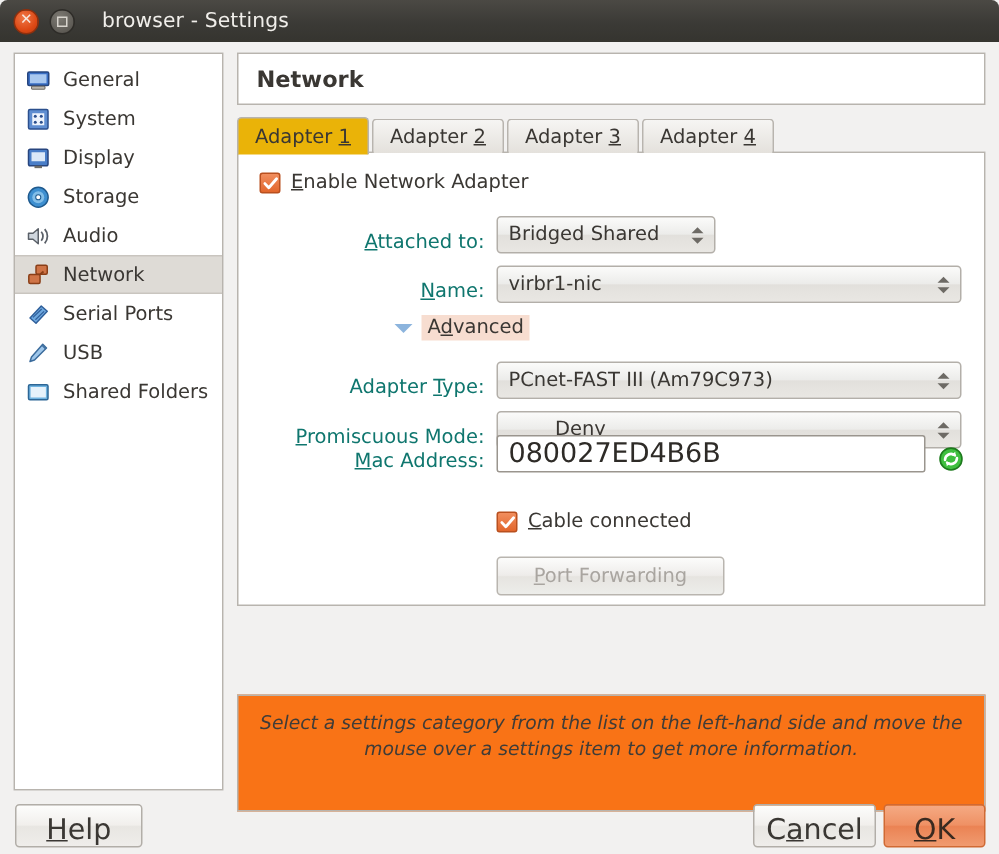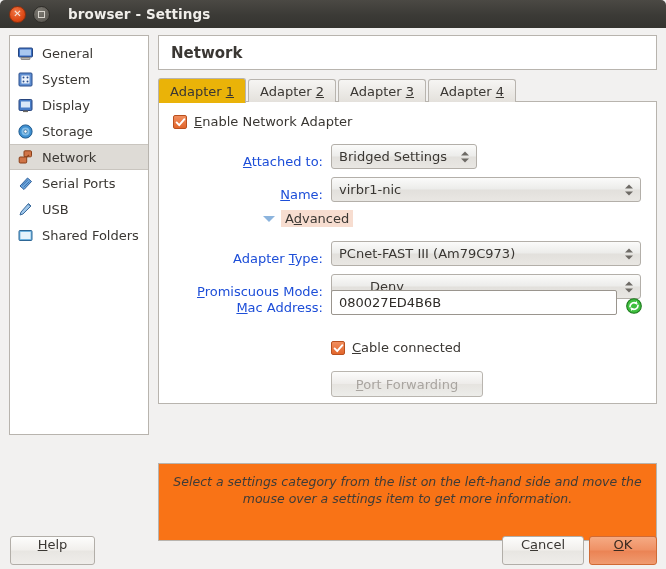--- a/index.html
+++ b/index.html
@@ -50,39 +50,39 @@
     margin-top: -1px;
   }
   .win-glyph-sq {
     width: 7px; height: 7px;
     border: 1.6px solid #d8d4cd;
     box-sizing: border-box;
   }
   .title-text {
     color: #f0eeea;
     font-size: 13.5px;
-    font-weight: bold;
+    font-weight: normal;
     margin-left: 18px;
     letter-spacing: .1px;
     white-space: nowrap;
   }
 
   
   .dialog-body {
     position: absolute;
     left: 0; top: 28px;
     width: 666px; height: 541px;
     background: #f2f1f0;
   }
 
   
   .sidebar {
     position: absolute;
     left: 9px; top: 7px;
-    width: 140px; height: 400px;
+    width: 140px; height: 492px;
     background: #ffffff;
     border: 1px solid #b8b4ae;
     box-sizing: border-box;
     overflow: hidden;
   }
   .side-item {
     display: flex; align-items: center;
     height: 26px;
     padding-left: 7px;
     box-sizing: border-box;
@@ -165,21 +165,21 @@
     display: flex;
     align-items: flex-end;
     left: 0;
     width: 100%;
     box-sizing: border-box;
   }
   .lbl {
     width: 172px;
     text-align: right;
     font-size: 13px;
-    color: #1d4ed8;
+    color: #0f766e;
     padding-right: 8px;
     box-sizing: border-box;
     white-space: nowrap;
     flex: none;
   }
 
   
   .chk {
     width: 14px; height: 14px;
     border-radius: 2px;
@@ -228,21 +228,21 @@
 
   
   .entry {
     height: 25px;
     background: #ffffff;
     border: 1px solid #9a958e;
     border-radius: 2px;
     box-sizing: border-box;
     display: flex; align-items: center;
     padding-left: 7px;
-    font-size: 13px;
+    font-size: 18px;
     color: #2e2b27;
   }
 
   
   .adv-wrap { display: flex; align-items: center; }
   .adv-tri {
     width: 0; height: 0;
     border-left: 6px solid transparent;
     border-right: 6px solid transparent;
     border-top: 6px solid #8cb4dd;
@@ -291,22 +291,22 @@
 
   
   .btnbar { position: absolute; left: 0; top: 505px; width: 666px; height: 36px; }
   .btn {
     position: absolute;
     height: 29px;
     border-radius: 3px;
     border: 1px solid #b2aea8;
     background: linear-gradient(to bottom, #fdfdfc 0%, #f1efec 48%, #e8e6e2 52%, #efedea 100%);
     box-sizing: border-box;
-    display: flex; align-items: flex-start; justify-content: center;
-    font-size: 13px;
+    display: flex; align-items: flex-end; justify-content: center;
+    font-size: 19px;
     color: #3a3733;
   }
   .btn.help { left: 10px; top: 3px; width: 85px; }
   .btn.cancel { right: 82px; top: 3px; width: 82px; }
   .btn.ok {
     right: 9px; top: 3px; width: 68px;
     background: linear-gradient(to bottom, #f5aa83 0%, #ef9165 48%, #eb8354 52%, #f09b70 100%);
     border: 1px solid #d06a34;
     color: #3a2a20;
   }
@@ -370,20 +370,30 @@
         <span class="side-icon">
           <svg width="17" height="17" viewBox="0 0 17 17">
             <circle cx="8.5" cy="8.5" r="6.6" fill="#3e8fd0" stroke="#1f5a8e" stroke-width="1"></circle>
             <circle cx="8.5" cy="8.5" r="4" fill="#9fd2f2" opacity=".7"></circle>
             <circle cx="8.5" cy="8.5" r="1.7" fill="#ffffff" stroke="#1f5a8e" stroke-width=".7"></circle>
           </svg>
         </span>
         <span class="side-label">Storage</span>
       </div>
 
+      <div class="side-item">
+        <span class="side-icon">
+          <svg width="17" height="17" viewBox="0 0 17 17">
+            <path d="M2 6.5h3l3.5-3v10l-3.5-3H2z" fill="#cfd6de" stroke="#5a6068" stroke-width="1" stroke-linejoin="round"></path>
+            <path d="M10.5 5.5a4.5 4.5 0 0 1 0 6" fill="none" stroke="#5a6068" stroke-width="1.2"></path>
+            <path d="M12.8 3.8a7 7 0 0 1 0 9.4" fill="none" stroke="#5a6068" stroke-width="1.2"></path>
+          </svg>
+        </span>
+        <span class="side-label">Audio</span>
+      </div>
 
       <div class="side-item selected">
         <span class="side-icon">
           <svg width="17" height="17" viewBox="0 0 17 17">
             <rect x="7" y="1.8" width="7.5" height="6" rx="1" fill="#cf7447" stroke="#8a3f18" stroke-width="1"></rect>
             <rect x="2.2" y="8" width="7.5" height="6" rx="1" fill="#cf7447" stroke="#8a3f18" stroke-width="1"></rect>
             <path d="M9.5 8.2 L12 6" stroke="#8a3f18" stroke-width="1.2"></path>
           </svg>
         </span>
         <span class="side-label">Network</span>
@@ -450,21 +460,21 @@
             <svg width="11" height="11" viewBox="0 0 11 11">
               <path d="M1.6 5.4 L4.2 8.2 L9.4 2.2" fill="none" stroke="#ffffff" stroke-width="1.9" stroke-linecap="round" stroke-linejoin="round"></path>
             </svg>
           </span>
           <span class="chk-label"><span class="mn">E</span>nable Network Adapter</span>
         </div>
 
         <div class="row" style="top:42px;">
           <span class="lbl"><span class="mn">A</span>ttached to:</span>
           <span class="combo" style="width:146px;">
-            <span>Bridged Settings</span>
+            <span>Bridged Shared</span>
             <span class="spin">
               <span class="tri-up"></span>
                 <span class="tri-dn"></span>
             </span>
           </span>
         </div>
 
         <div class="row" style="top:75px;">
           <span class="lbl"><span class="mn">N</span>ame:</span>
           <span class="combo" style="width:310px;">

